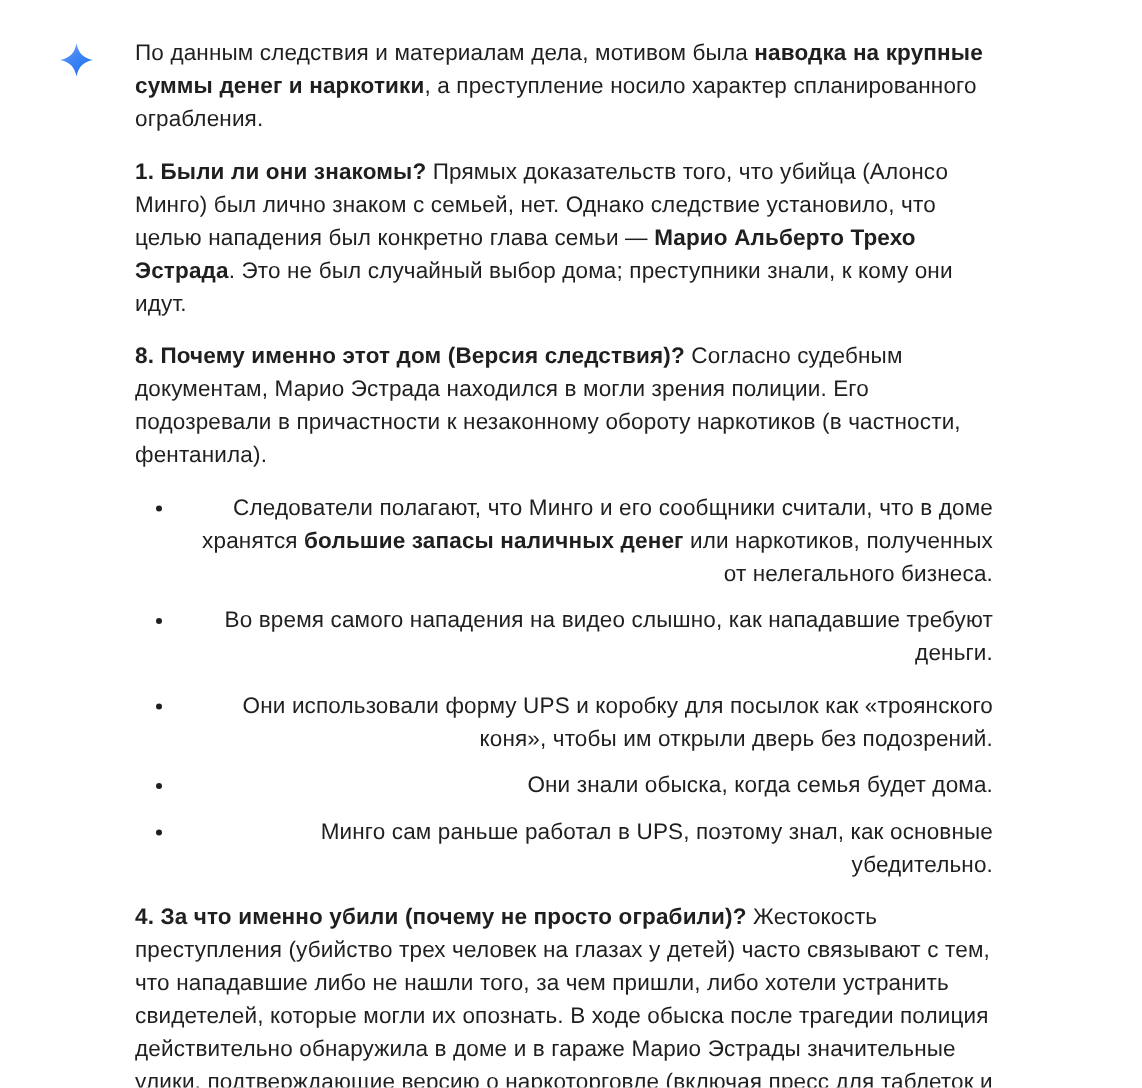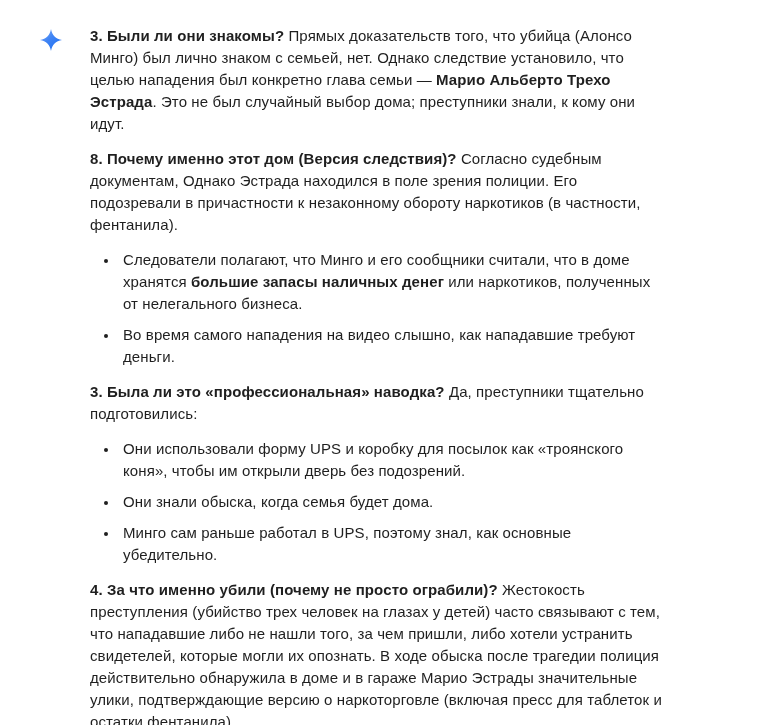--- a/index.html
+++ b/index.html
@@ -35,20 +35,21 @@
   .message-content > :last-child { margin-bottom: 0; }
   .msg-paragraph strong, .msg-list-item strong { font-weight: 700; color: #1f1f1f; }
   .msg-list {
     margin: 0 0 13px 0;
     padding-left: 29px;
     list-style: disc outside;
   }
   .msg-list-item {
     margin-bottom: 9px;
     padding-left: 4px;
+    text-align: right;
   }
   .msg-list-item:last-child { margin-bottom: 0; }
   .msg-list-item::marker { color: #1f1f1f; font-size: 13px; }
 </style>
 </head>
 <body>
 
 <div class="message-row">
   <div class="avatar">
     <svg viewBox="0 0 24 24" xmlns="http://www.w3.org/2000/svg" aria-hidden="true">
@@ -56,27 +57,27 @@
         <linearGradient id="sparkleGrad" x1="0%" y1="0%" x2="85%" y2="100%">
           <stop offset="0%" stop-color="#8ab4f8"></stop>
           <stop offset="45%" stop-color="#4285f4"></stop>
           <stop offset="100%" stop-color="#1a6ef3"></stop>
         </linearGradient>
       </defs>
       <path d="M12 0 C 13.2 6.8 17.2 10.8 24 12 C 17.2 13.2 13.2 17.2 12 24 C 10.8 17.2 6.8 13.2 0 12 C 6.8 10.8 10.8 6.8 12 0 Z" fill="url(#sparkleGrad)"></path>
     </svg>
   </div>
   <div class="message-content">
-      <p class="msg-paragraph"><strong>3. Были ли они знакомы?</strong><span> Прямых доказательств того, что убийца (Алонсо Минго) был лично знаком с семьей, нет. Однако следствие установило, что целью нападения был конкретно глава семьи — </span><strong>Марио Альберто Трехо Эстрада</strong><span>. Это не был случайный выбор дома; преступники знали, к кому они идут.</span></p>
-      <p class="msg-paragraph"><strong>8. Почему именно этот дом (Версия следствия)?</strong><span> Согласно судебным документам, Однако Эстрада находился в поле зрения полиции. Его подозревали в причастности к незаконному обороту наркотиков (в частности, фентанила).</span></p>
+      <p class="msg-paragraph"><span>По данным следствия и материалам дела, мотивом была </span><strong>наводка на крупные суммы денег и наркотики</strong><span>, а преступление носило характер спланированного ограбления.</span></p>
+      <p class="msg-paragraph"><strong>1. Были ли они знакомы?</strong><span> Прямых доказательств того, что убийца (Алонсо Минго) был лично знаком с семьей, нет. Однако следствие установило, что целью нападения был конкретно глава семьи — </span><strong>Марио Альберто Трехо Эстрада</strong><span>. Это не был случайный выбор дома; преступники знали, к кому они идут.</span></p>
+      <p class="msg-paragraph"><strong>8. Почему именно этот дом (Версия следствия)?</strong><span> Согласно судебным документам, Марио Эстрада находился в могли зрения полиции. Его подозревали в причастности к незаконному обороту наркотиков (в частности, фентанила).</span></p>
       <ul class="msg-list">
         <li class="msg-list-item"><span>Следователи полагают, что Минго и его сообщники считали, что в доме хранятся </span><strong>большие запасы наличных денег</strong><span> или наркотиков, полученных от нелегального бизнеса.</span></li>
         <li class="msg-list-item"><span>Во время самого нападения на видео слышно, как нападавшие требуют деньги.</span></li>
       </ul>
-      <p class="msg-paragraph"><strong>3. Была ли это «профессиональная» наводка?</strong><span> Да, преступники тщательно подготовились:</span></p>
       <ul class="msg-list">
         <li class="msg-list-item"><span>Они использовали форму UPS и коробку для посылок как «троянского коня», чтобы им открыли дверь без подозрений.</span></li>
         <li class="msg-list-item"><span>Они знали обыска, когда семья будет дома.</span></li>
         <li class="msg-list-item"><span>Минго сам раньше работал в UPS, поэтому знал, как основные убедительно.</span></li>
       </ul>
       <p class="msg-paragraph"><strong>4. За что именно убили (почему не просто ограбили)?</strong><span> Жестокость преступления (убийство трех человек на глазах у детей) часто связывают с тем, что нападавшие либо не нашли того, за чем пришли, либо хотели устранить свидетелей, которые могли их опознать. В ходе обыска после трагедии полиция действительно обнаружила в доме и в гараже Марио Эстрады значительные улики, подтверждающие версию о наркоторговле (включая пресс для таблеток и остатки фентанила).</span></p>
     </div>
 </div>
 
 </body></html>

